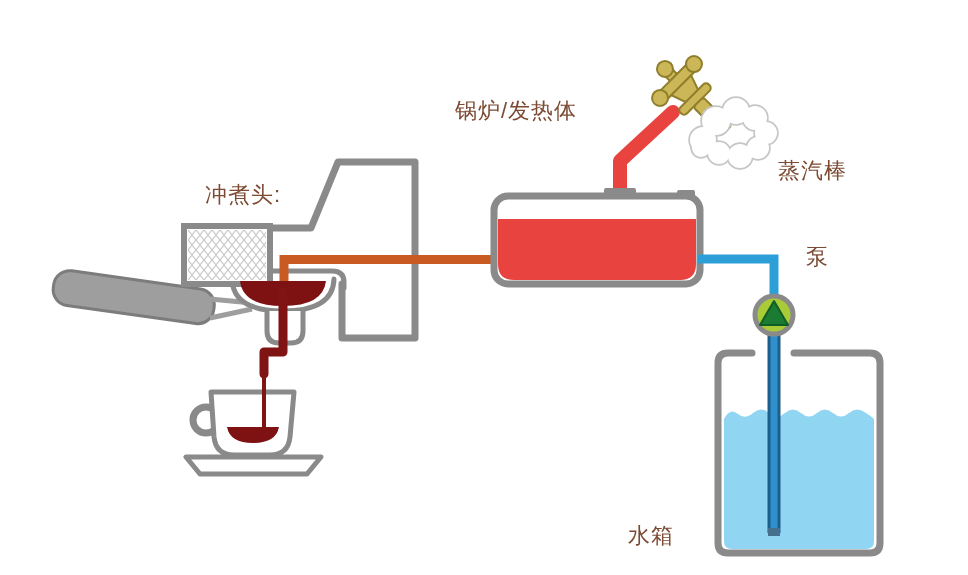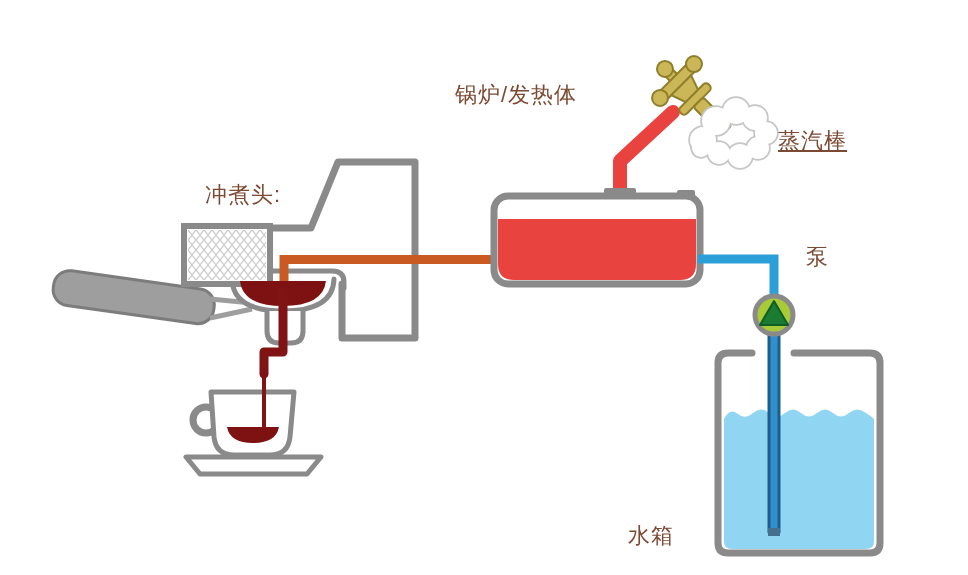--- a/index.html
+++ b/index.html
@@ -13,22 +13,22 @@
   #art{position:absolute;left:0;top:0;}
   .lbl{
     position:absolute;
     color:#7C4A33;
     font-size:22px;
     letter-spacing:1px;
     white-space:nowrap;
     line-height:1;
   }
   .lbl-brewhead{left:205px;top:184px;text-align:right;}
-  .lbl-boiler{left:455px;top:84px;}
-  .lbl-steamwand{left:778px;top:130px;text-decoration:underline;}
+  .lbl-boiler{left:455px;top:100px;}
+  .lbl-steamwand{left:778px;top:160px;}
   .lbl-pump{left:806px;top:246px;}
   .lbl-watertank{left:628px;top:525px;}
 </style>
 </head>
 <body>
 
 <div id="stage">
 
   <svg id="art" width="968" height="575" viewBox="0 0 968 575">
     <defs>

